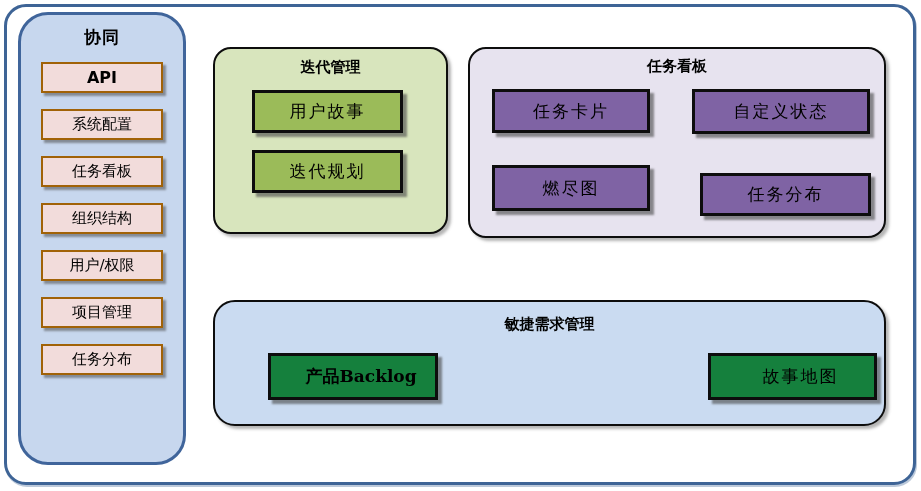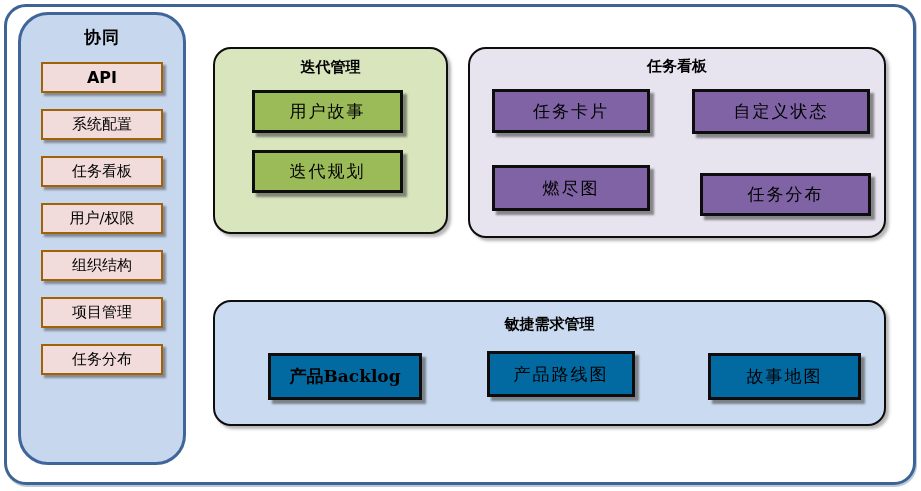--- a/index.html
+++ b/index.html
@@ -72,42 +72,42 @@
   
   .panel-kanban { left: 468px; top: 47px; width: 414px; height: 187px; background: #e7e3ef; }
   .panel-kanban .panel-title { top: 8px; }
   .box-purple { background: #7f63a4; }
   .box-task-card     { left: 22px;  top: 40px;  width: 152px; height: 38px; }
   .box-custom-status { left: 222px; top: 40px;  width: 172px; height: 39px; }
   .box-burndown      { left: 22px;  top: 116px; width: 152px; height: 40px; }
   .box-task-dist     { left: 230px; top: 124px; width: 165px; height: 37px; }
 
   
-  .panel-agile { left: 213px; top: 300px; width: 669px; height: 122px; background: #cadbf1; }
+  .panel-agile { left: 213px; top: 300px; width: 669px; height: 122px; background: #cadbf1; border-radius: 22px; }
   .panel-agile .panel-title { top: 13px; }
-  .box-blue { background: #0369a1; }
+  .box-blue { background: #15803d; padding-left: 16px; }
   .box-backlog  { left: 53px;  top: 51px; width: 148px; height: 41px; }
   .box-roadmap  { left: 272px; top: 49px; width: 142px; height: 40px; }
   .box-storymap { left: 493px; top: 51px; width: 147px; height: 41px; }
 </style>
 </head>
 <body>
 
 <div class="canvas">
 
   <div class="outer-frame"></div>
 
   <div class="sidebar">
     <div class="sidebar-title">协同</div>
     <div class="sidebar-items">
       <div class="side-item bold-sans">API</div>
       <div class="side-item">系统配置</div>
       <div class="side-item">任务看板</div>
+      <div class="side-item">组织结构</div>
       <div class="side-item">用户/权限</div>
-      <div class="side-item">组织结构</div>
       <div class="side-item">项目管理</div>
       <div class="side-item">任务分布</div>
     </div>
   </div>
 
   <div class="panel panel-iteration">
     <div class="panel-title">迭代管理</div>
     <div class="box box-green box-user-story">用户故事</div>
     <div class="box box-green box-iter-planning">迭代规划</div>
   </div>
@@ -116,17 +116,16 @@
     <div class="panel-title">任务看板</div>
     <div class="box box-purple box-task-card">任务卡片</div>
     <div class="box box-purple box-custom-status">自定义状态</div>
     <div class="box box-purple box-burndown">燃尽图</div>
     <div class="box box-purple box-task-dist">任务分布</div>
   </div>
 
   <div class="panel panel-agile">
     <div class="panel-title">敏捷需求管理</div>
     <div class="box box-blue box-backlog bold-label">产品Backlog</div>
-    <div class="box box-blue box-roadmap">产品路线图</div>
     <div class="box box-blue box-storymap">故事地图</div>
   </div>
 
 </div>
 
 </body></html>

